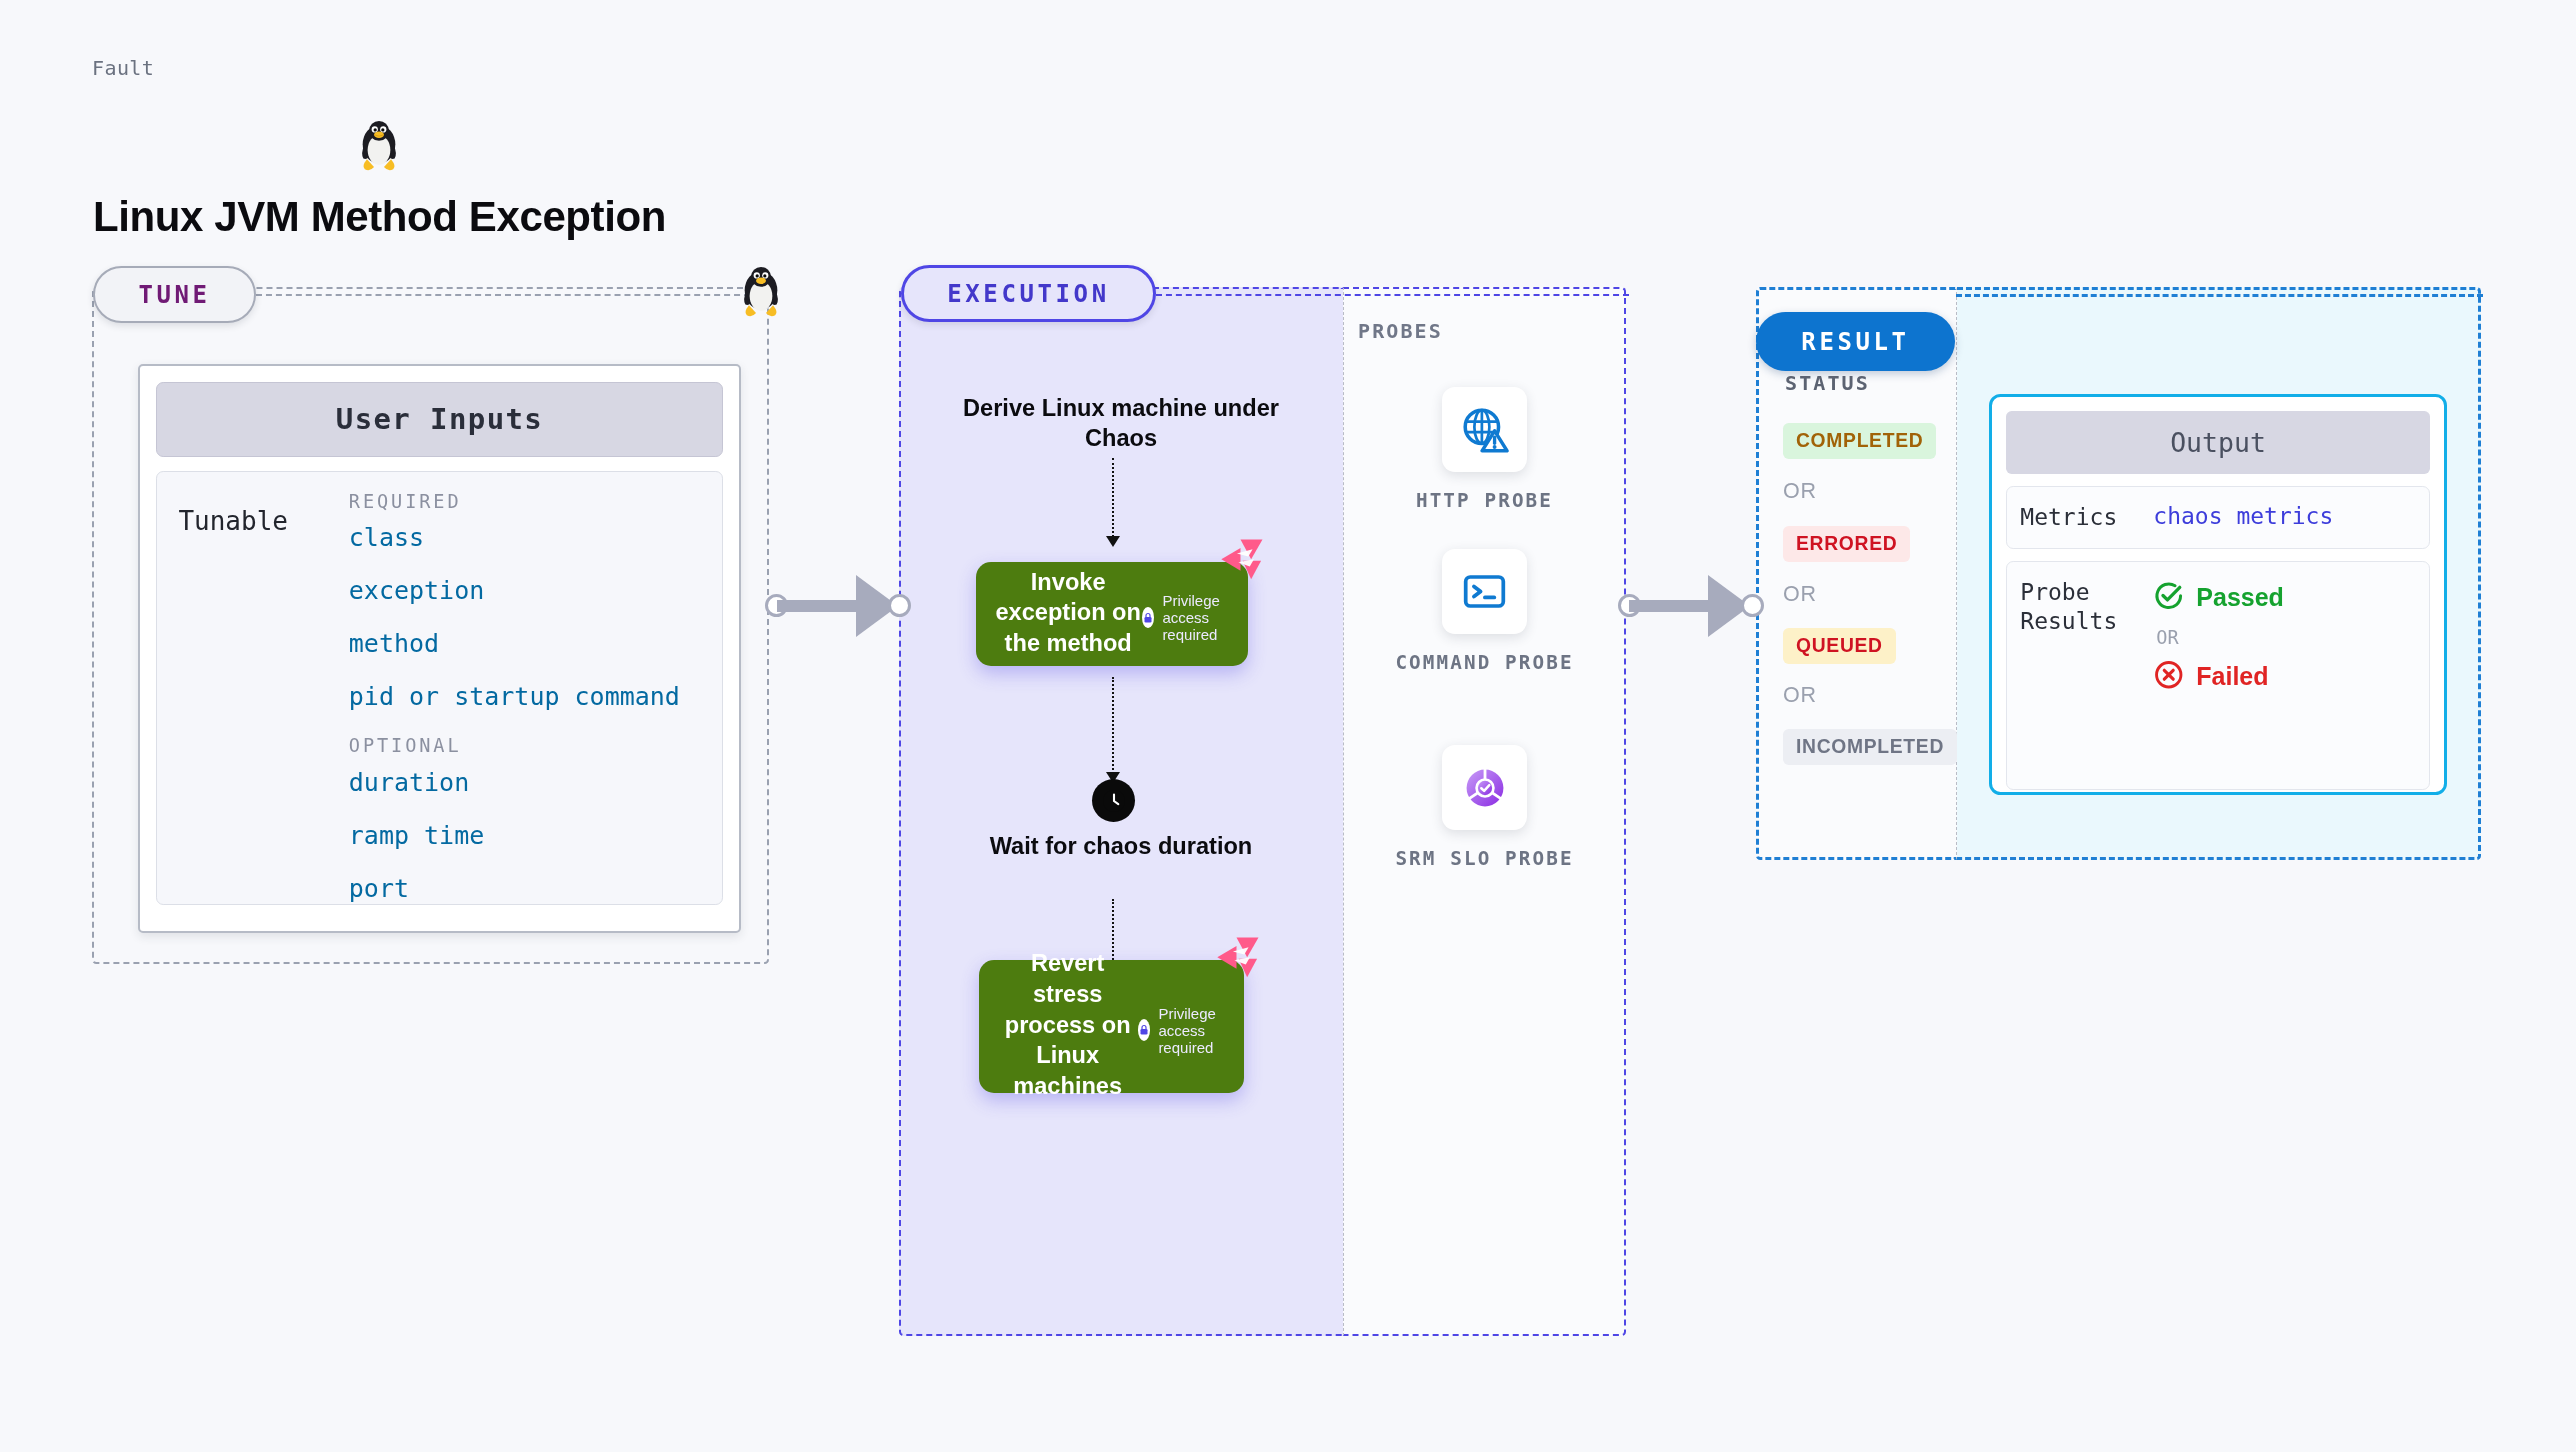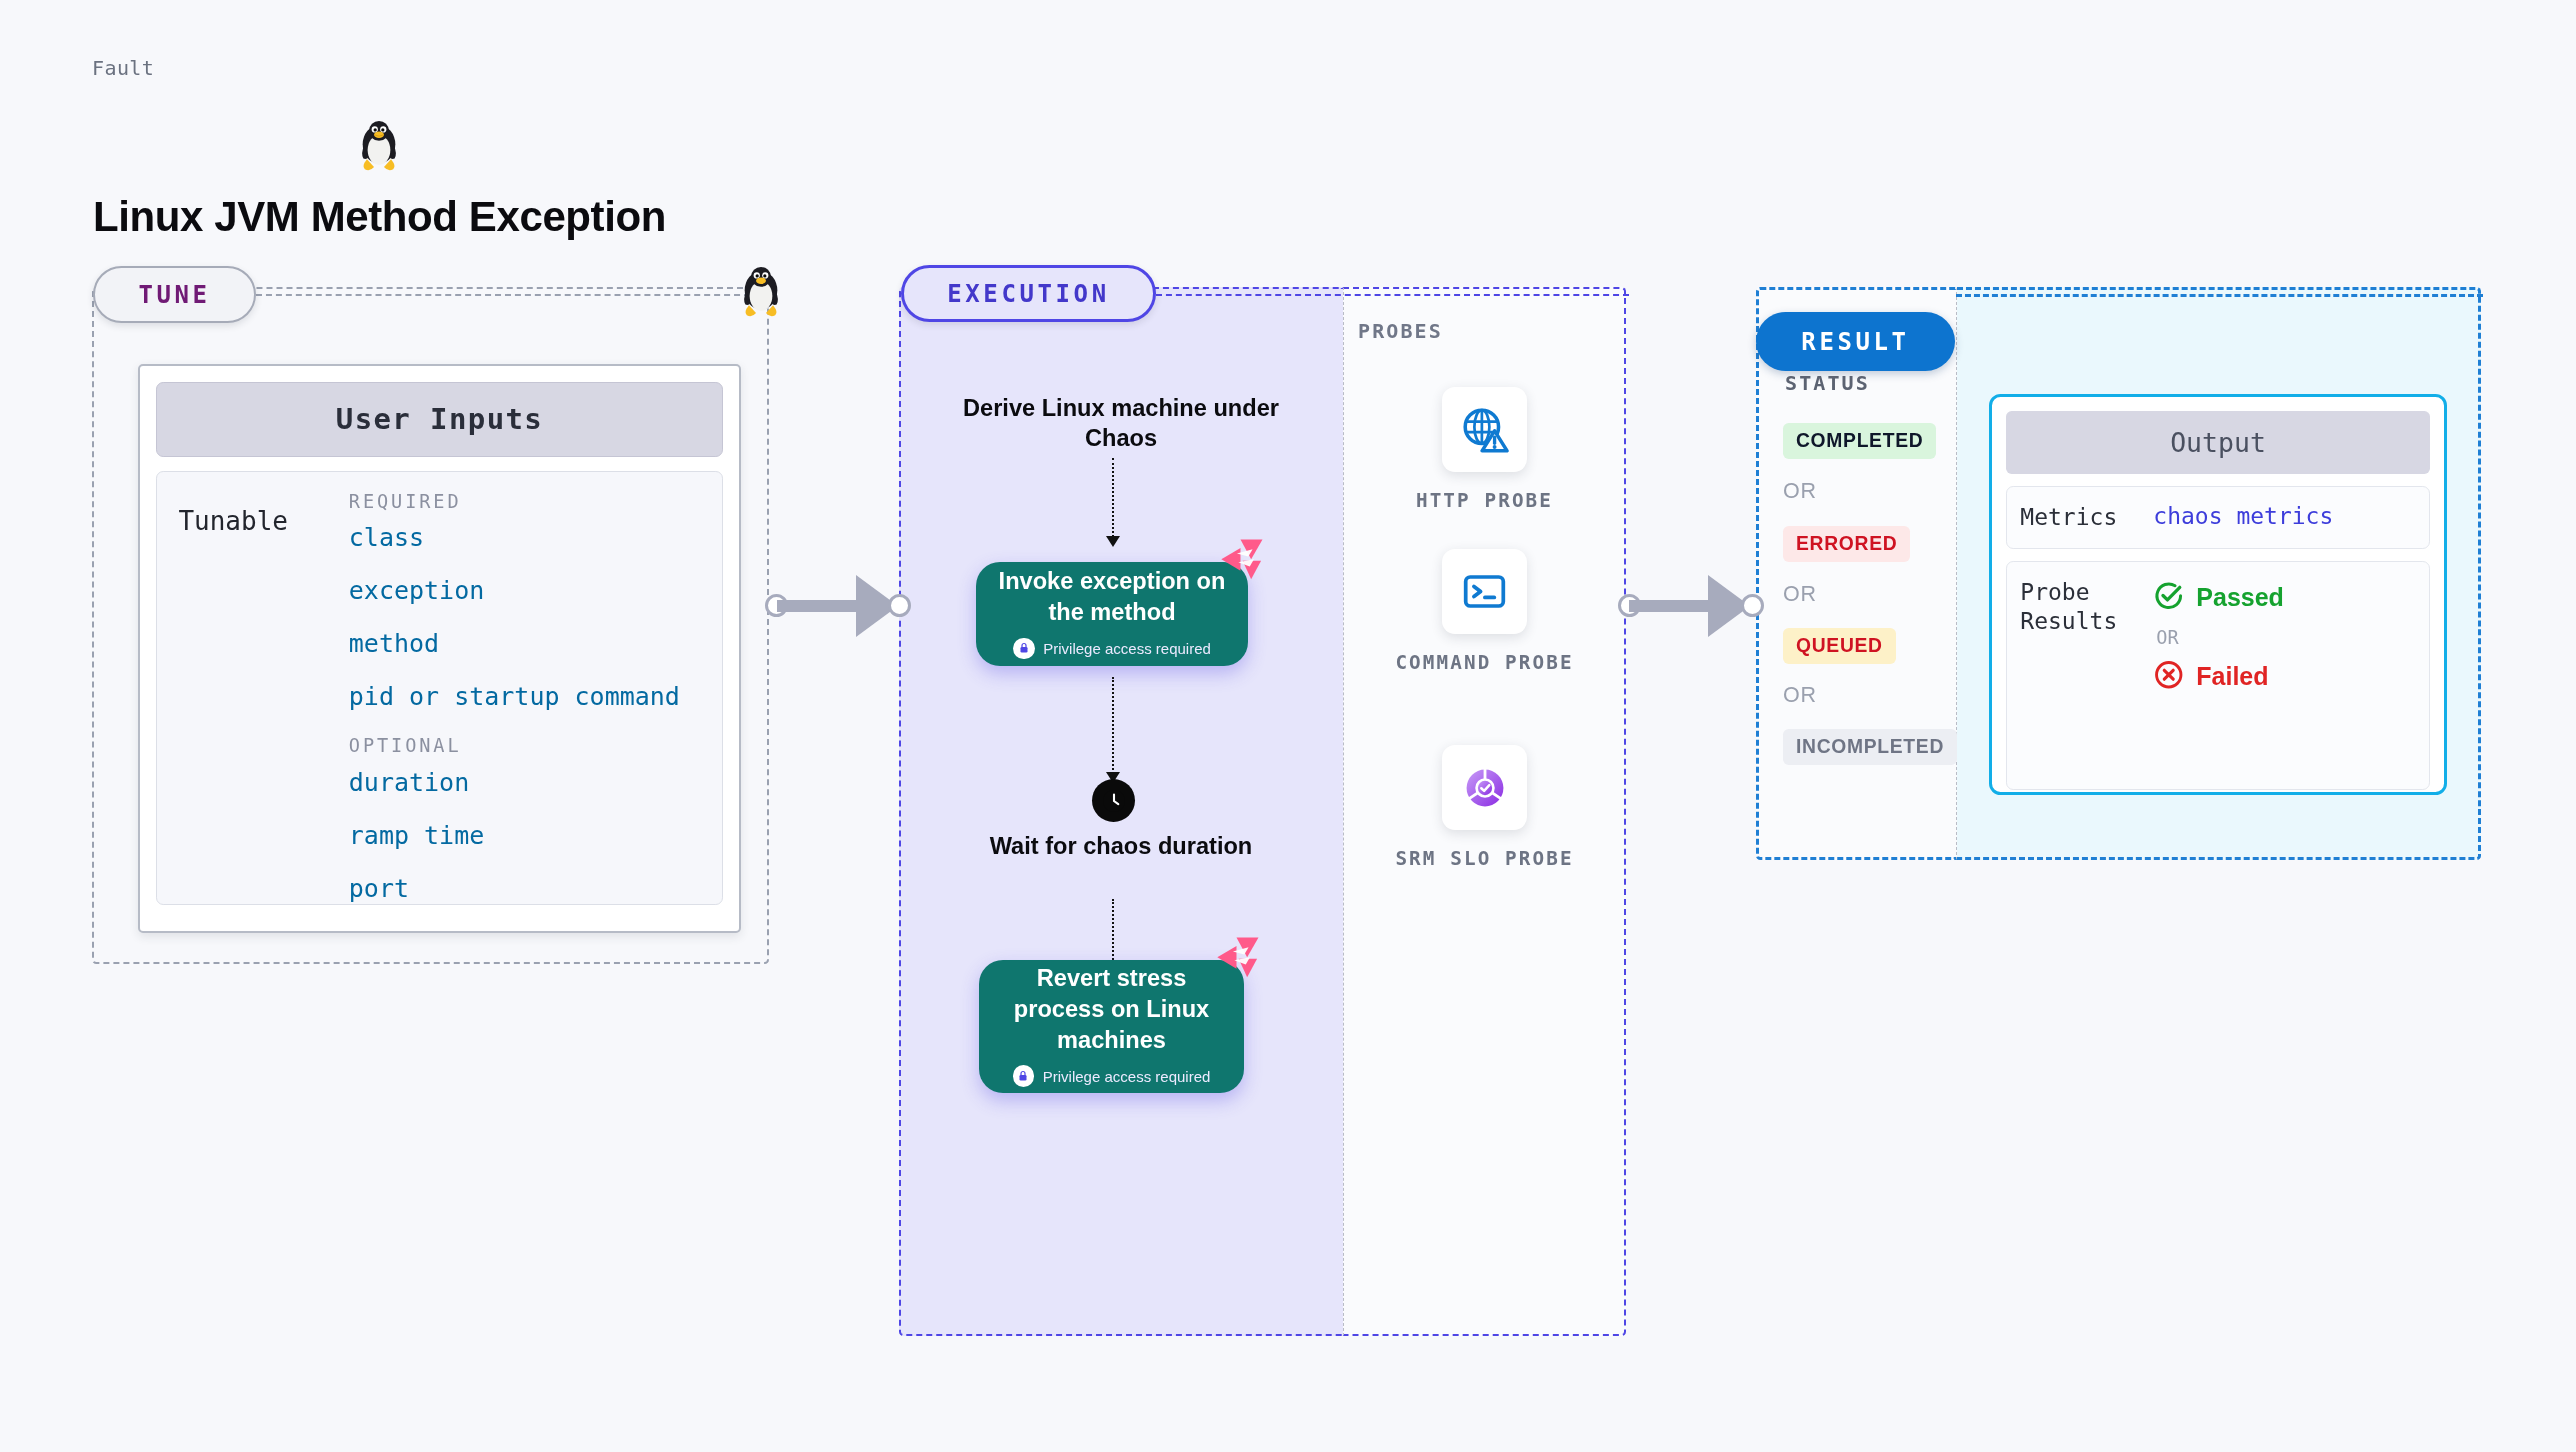--- a/index.html
+++ b/index.html
@@ -123,23 +123,23 @@
   .flow-text-2 { left: 924px; top: 831px; width: 394px; }
 
   .dotted-arrow { position: absolute; width: 0; border-left: 2.9px dotted #111; }
   .arrowhead-down {
     position: absolute; width: 0; height: 0;
     border-left: 7.9px solid transparent; border-right: 7.9px solid transparent;
     border-top: 11.5px solid #111;
   }
 
   .proc-box {
-    position: absolute; background: #0f766e; border-radius: 24px;
+    position: absolute; background: #4d7c0f; border-radius: 15px;
     box-shadow: 0 7.2px 18.6px rgba(79,70,229,.30);
-    display: flex; flex-direction: column; align-items: center; justify-content: center;
+    display: flex; align-items: center; justify-content: center;
     padding: 11.5px 18.6px 14.3px;
   }
   .proc-title { color: #ffffff; font-size: 23.6px; font-weight: 700; text-align: center; line-height: 1.3; }
   .proc-sub { display: flex; align-items: center; gap: 8.6px; margin-top: 10px; }
   .proc-sub-text { color: #eceaff; font-size: 15px; }
   .lock-circle {
     width: 21.5px; height: 21.5px; border-radius: 50%; background: #ffffff;
     display: flex; align-items: center; justify-content: center;
   }
   .harness-badge { position: absolute; top: -24px; right: -15.8px; }
@@ -403,21 +403,21 @@
         <circle cx="24" cy="24" r="9" fill="#ffffff"></circle>
         <circle cx="24" cy="24" r="6.6" fill="url(#sloGrad)"></circle>
         <path d="M20.6 24.2 L23.2 26.6 L28 21.4" stroke="#ffffff" stroke-width="2.3" fill="none" stroke-linecap="round" stroke-linejoin="round"></path>
       </svg>
     </div>
     <div class="probe-label">SRM SLO PROBE</div>
   </div>
 
   <div class="status-title">STATUS</div>
 
-  <div class="status-badge" style="top:423px; background:#d9f5dd; color:#0f172a;">COMPLETED</div>
+  <div class="status-badge" style="top:423px; background:#d9f5dd; color:#a16207;">COMPLETED</div>
   <div class="status-or" style="top:479px;">OR</div>
   <div class="status-badge" style="top:526px; background:#fde8e8; color:#cf1322;">ERRORED</div>
   <div class="status-or" style="top:582px;">OR</div>
   <div class="status-badge" style="top:628px; background:#fdf1c8; color:#cf1322;">QUEUED</div>
   <div class="status-or" style="top:683px;">OR</div>
   <div class="status-badge" style="top:729px; background:#eceef3; color:#6f7585;">INCOMPLETED</div>
 
   <div class="output-card">
     <div class="output-head">Output</div>
 

